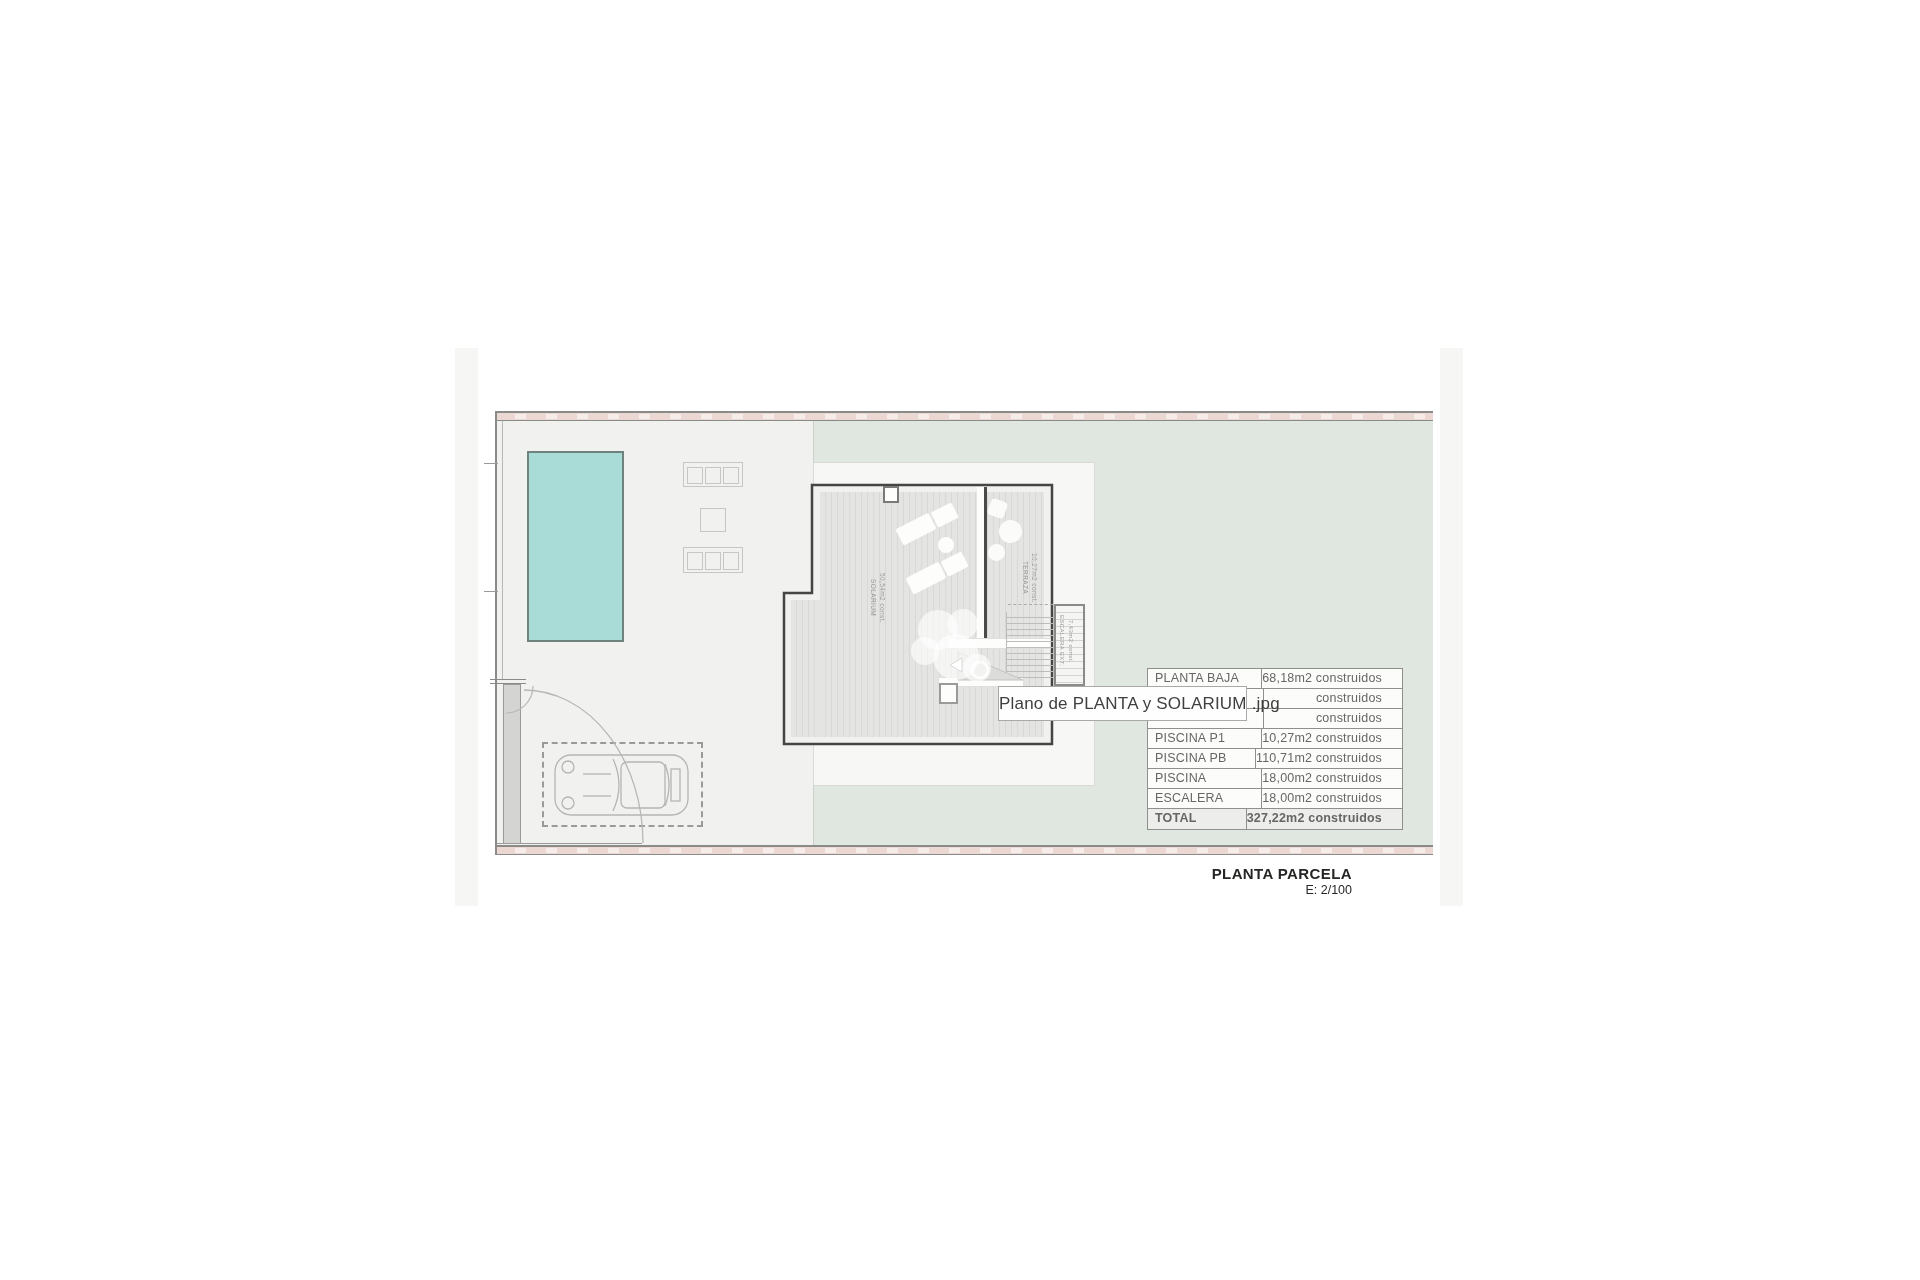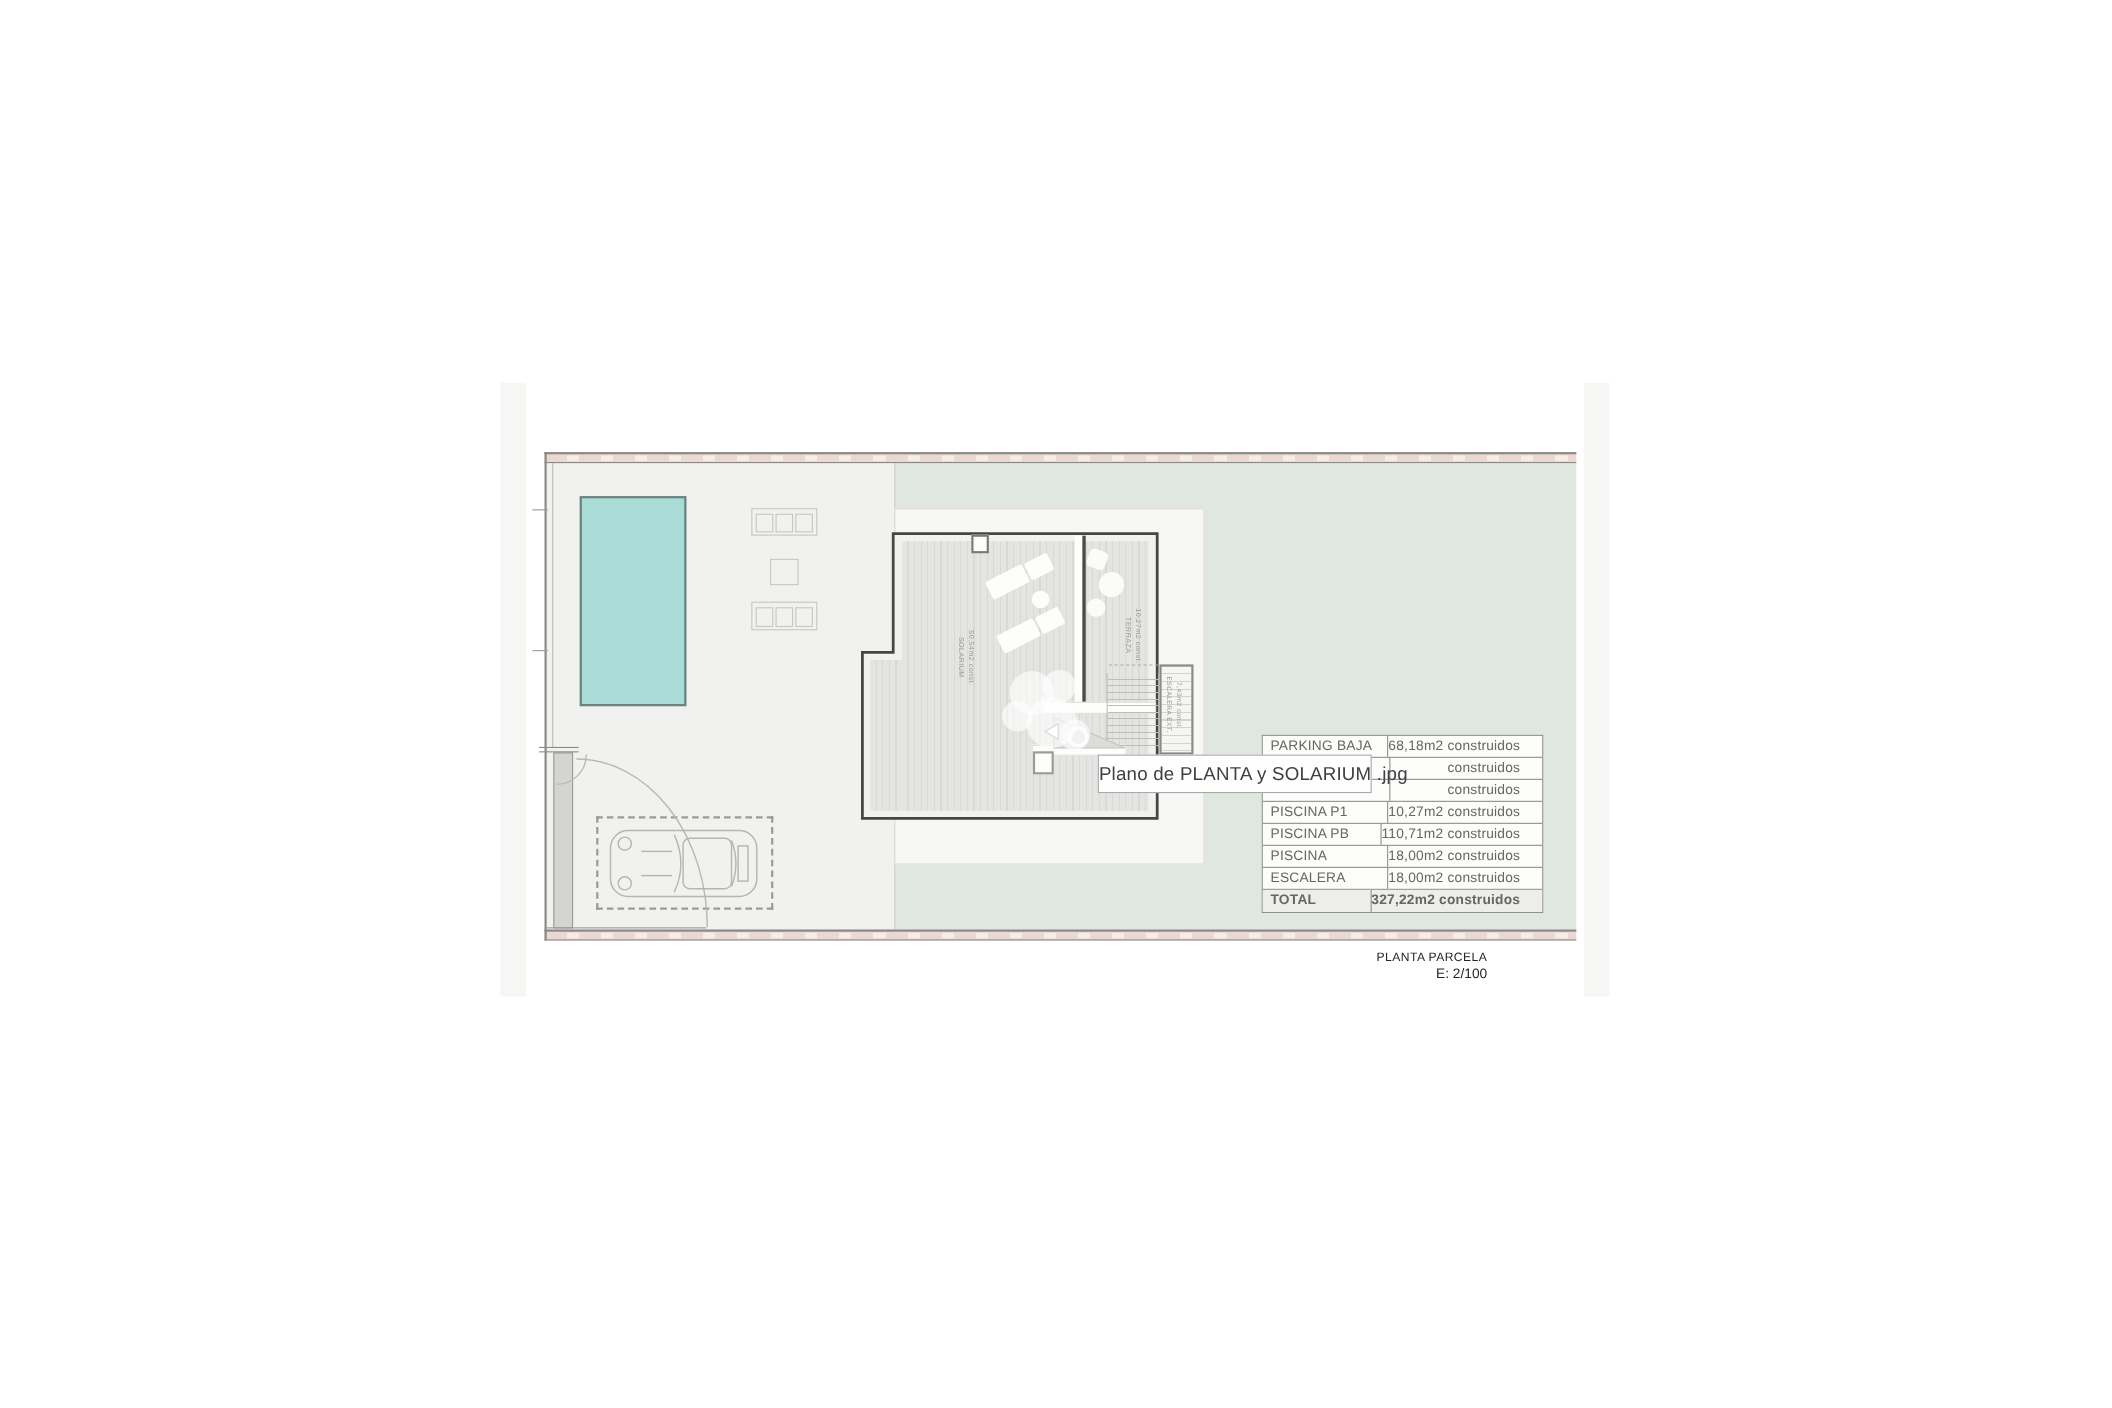--- a/index.html
+++ b/index.html
@@ -79,21 +79,21 @@
   .trow .tvalue { flex:1; text-align:right; padding-right:20px; white-space:nowrap; }
   .trow.total { background:#ededeb;font-weight:bold; }
 
   .tooltip {
     background:#fefefe; border:1px solid #a9a9a7;
     font-size:17px; color:#3f3f3f; text-align:center; line-height:33px;
     white-space:nowrap; letter-spacing:0.2px;
   }
 
   .caption { text-align:right; color:#262624; }
-  .caption .ctitle { font-weight:normal; font-size:11px; letter-spacing:0.4px; }
+  .caption .ctitle { font-weight:bold; font-size:15px; letter-spacing:0.4px; }
   .caption .cscale { font-size:12.5px; margin-top:1px; }
 
   svg { display:block; }
 </style>
 </head>
 <body>
 
 <div class="page">
 
   <div class="abs gutter" style="left:455px; top:348px; width:23px; height:558px;"></div>
@@ -202,21 +202,21 @@
       <circle cx="963" cy="624" r="15"></circle>
       <circle cx="956" cy="657" r="23"></circle>
       <circle cx="925" cy="651" r="14"></circle>
       <circle cx="977" cy="668" r="14"></circle>
     </g>
     <circle cx="980" cy="670" r="8" fill="none" stroke="rgba(255,255,255,0.85)" stroke-width="3"></circle>
   </svg>
 
   <div class="abs atable" style="left:1147px; top:668px;">
     <div class="trow">
-        <span class="tlabel">PARKING BAJA</span>
+        <span class="tlabel">PLANTA BAJA</span>
         <span class="tvalue">68,18m2 construidos</span>
       </div>
     <div class="trow">
         <span class="tlabel"></span>
         <span class="tvalue">construidos</span>
       </div>
     <div class="trow">
         <span class="tlabel"></span>
         <span class="tvalue">construidos</span>
       </div>

